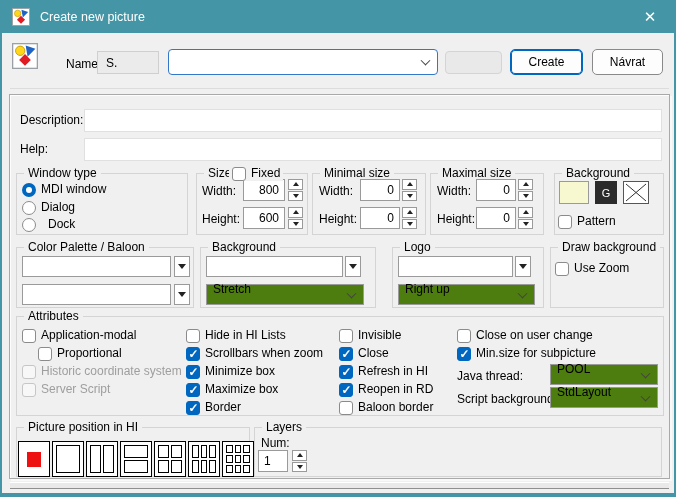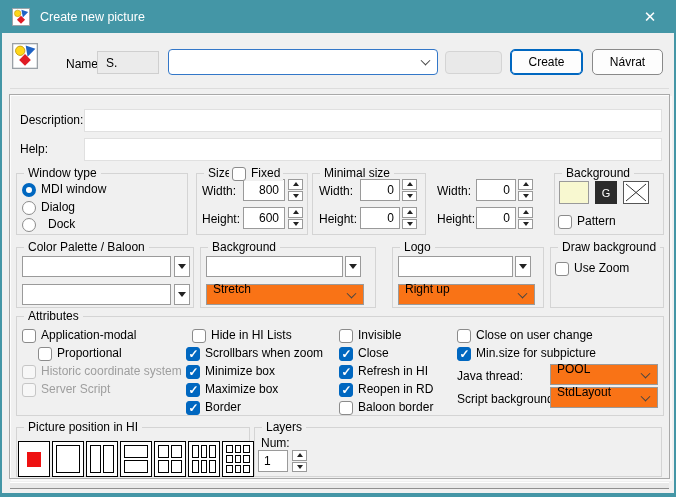--- a/index.html
+++ b/index.html
@@ -26,21 +26,21 @@
                  text-align:right; outline:none; }
   input.numfld.left { text-align:left; }
   .ro-fld { position:absolute; background:#ebebeb; border:1px solid #cfcfcf; font-size:12px; padding:0 8px;
             display:flex; align-items:center; }
   .namecombo { position:absolute; background:#fff; border:1px solid #3377c8; border-radius:4px;
                display:flex; align-items:center; padding:0 26px 0 8px; font-size:12px; }
   .btn { position:absolute; background:#fdfdfd; border:1px solid #898989; border-radius:5px;
          display:flex; align-items:center; justify-content:center; font-size:12px; color:#000; cursor:default; }
   .btn.default { border:1px solid #0067c0; box-shadow: inset 0 0 0 1px #0067c0; }
   .btn.ghost { background:#e9e9e9; border:1px solid #d4d4d4; border-radius:4px; box-shadow:none; }
-  .combo { position:absolute; background:#f97316; border:1px solid #9a9a9a; font-size:12px;
+  .combo { position:absolute; background:#4d7c0f; border:1px solid #9a9a9a; font-size:12px;
            display:flex; align-items:center; padding:0 20px 12px 6px; white-space:nowrap; }
   .chev { position:absolute; right:8px; top:50%; width:7px; height:7px;
           border-right:1.4px solid #444; border-bottom:1.4px solid #444;
           transform:translateY(-70%) rotate(45deg); }
   .dropbtn { position:absolute; width:16px; background:#fff; border:1px solid #9a9a9a;
              display:flex; align-items:center; justify-content:center; cursor:default; }
   .tri-dn { width:0; height:0; border-left:4px solid transparent; border-right:4px solid transparent;
             border-top:5px solid #222; }
   .spin { position:absolute; width:15px; display:flex; flex-direction:column; gap:1px; }
   .sbtn { flex:1; background:#fff; border:1px solid #9a9a9a; display:flex; align-items:center; justify-content:center; cursor:default; }
@@ -179,20 +179,23 @@
   <input class="numfld" style="left: 358px; top: 207px; width: 40px; height: 22px;" value="0">
   <div class="spin" style="left:400px; top:207px; height:22px;">
     <span class="sbtn">
         <span class="tri-up-s"></span>
       </span>
     <span class="sbtn">
         <span class="tri-dn-s"></span>
       </span>
   </div>
 
+  <div class="gb" style="left:428px; top:173px; width:114px; height:62px;">
+    <span class="gb-title">Maximal size</span>
+  </div>
   <span class="abs txt" style="left:435px; top:184px;">Width:</span>
   <input class="numfld" style="left: 474px; top: 179px; width: 40px; height: 22px;" value="0">
   <div class="spin" style="left:516px; top:179px; height:22px;">
     <span class="sbtn">
         <span class="tri-up-s"></span>
       </span>
     <span class="sbtn">
         <span class="tri-dn-s"></span>
       </span>
   </div>
@@ -281,21 +284,21 @@
   </div>
   <div class="cbrow disabled" style="left:20px; top:364px;">
     <span class="cb"></span>
     <span class="txt">Historic coordinate system</span>
   </div>
   <div class="cbrow disabled" style="left:20px; top:382px;">
     <span class="cb"></span>
     <span class="txt">Server Script</span>
   </div>
 
-  <div class="cbrow" style="left:184px; top:328px;margin-left:6px;">
+  <div class="cbrow" style="left:184px; top:328px;">
     <span class="cb"></span>
     <span class="txt">Hide in HI Lists</span>
   </div>
   <div class="cbrow" style="left:184px; top:346px;">
     <span class="cb checked"></span>
     <span class="txt">Scrollbars when zoom</span>
   </div>
   <div class="cbrow" style="left:184px; top:364px;">
     <span class="cb checked"></span>
     <span class="txt">Minimize box</span>

